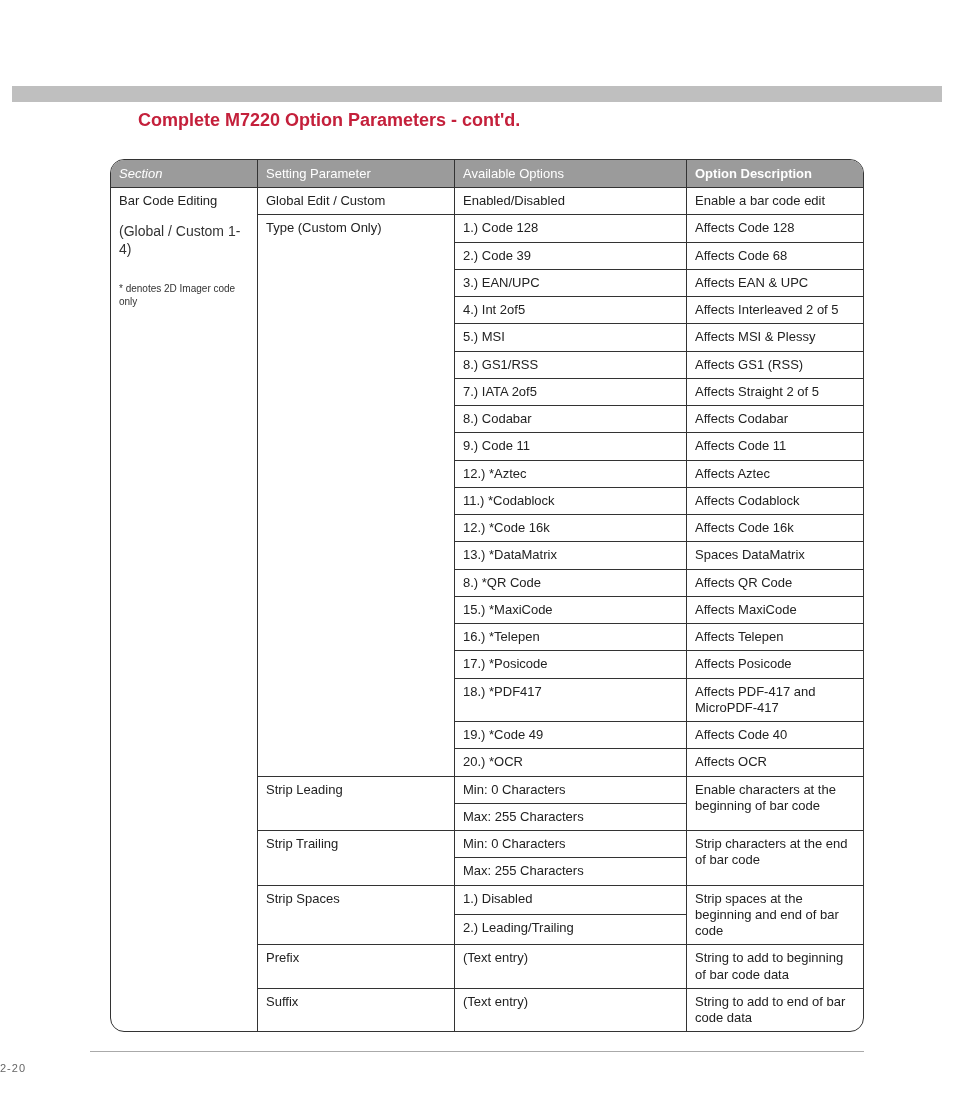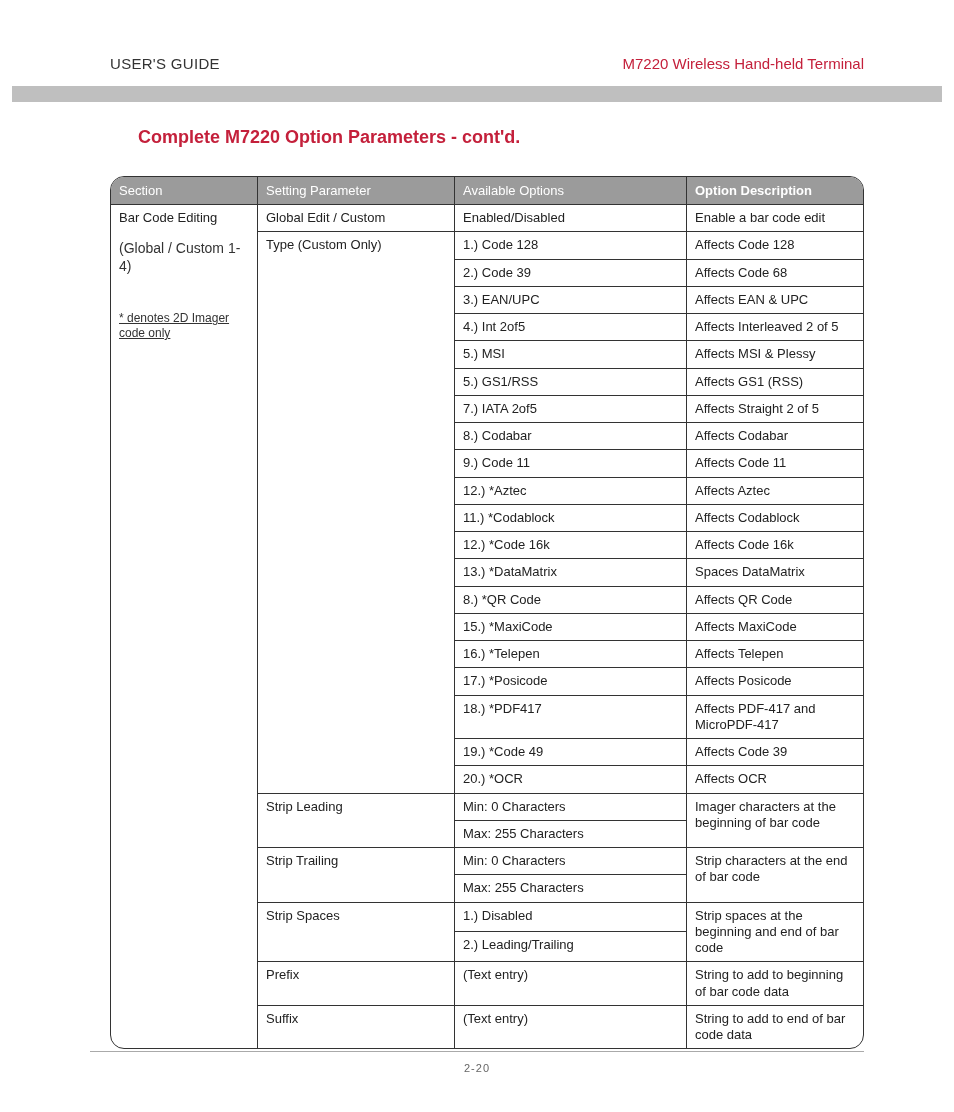--- a/index.html
+++ b/index.html
@@ -70,67 +70,62 @@
   td {
     border: 1px solid #333;
     padding: 5px 8px;
     vertical-align: top;
     font-size: 13px;
     line-height: 1.25;
   }
   td:first-child { border-left: none; }
   td:last-child  { border-right: none; }
   tr:last-child td { border-bottom: none; }
-  .col-section { width: 130px; }
+  .col-section { width: 130px; font-style: italic; }
   .col-param   { width: 180px; }
   .col-opt     { width: 215px; }
   .section-cell {
     border-bottom: none;
   }
   .section-cell .sec-name {
     font-weight: normal;
     font-size: 13px;
   }
   .section-cell .sec-note {
     font-size: 14px;
     color: #333;
     margin-top: 14px;
   }
   .section-cell .sec-foot {
-    font-size: 12px;
+    font-size: 10px;
     color: #333;
-    margin-top: 36px;
-    text-decoration: underline;
+    margin-top: 25px;
   }
   .footer-line {
     position: absolute;
     left: 90px;
     right: 90px;
     bottom: 60px;
     border-top: 1px solid #aaa;
   }
   .page-num {
     position: absolute;
     left: 0;
     right: 0;
     bottom: 38px;
-    text-align: center;
+    text-align: left;
     font-size: 11px;
     color: #666;
     letter-spacing: 1px;
   }
 </style>
 </head>
 <body>
 
 <div class="page">
-  <div class="header">
-    <span class="header-left">USER'S GUIDE</span>
-    <span class="header-right">M7220 Wireless Hand-held Terminal</span>
-  </div>
   <div class="header-bar"></div>
 
   <div class="section-title">Complete M7220 Option Parameters - cont'd.</div>
 
   <div class="tbl-wrap">
     <table>
       <thead>
         <tr>
           <th class="col-section">Section</th>
           <th class="col-param">Setting Parameter</th>
@@ -164,21 +159,21 @@
           </tr>
           <tr>
             <td>4.) Int 2of5</td>
             <td>Affects Interleaved 2 of 5</td>
           </tr>
           <tr>
             <td>5.) MSI</td>
             <td>Affects MSI &amp; Plessy</td>
           </tr>
           <tr>
-            <td>5.) GS1/RSS</td>
+            <td>8.) GS1/RSS</td>
             <td>Affects GS1 (RSS)</td>
           </tr>
           <tr>
             <td>7.) IATA 2of5</td>
             <td>Affects Straight 2 of 5</td>
           </tr>
           <tr>
             <td>8.) Codabar</td>
             <td>Affects Codabar</td>
           </tr>
@@ -217,30 +212,30 @@
           <tr>
             <td>17.) *Posicode</td>
             <td>Affects Posicode</td>
           </tr>
           <tr>
             <td>18.) *PDF417</td>
             <td>Affects PDF-417  and MicroPDF-417</td>
           </tr>
           <tr>
             <td>19.) *Code 49</td>
-            <td>Affects Code 39</td>
+            <td>Affects Code 40</td>
           </tr>
           <tr>
             <td>20.) *OCR</td>
             <td>Affects OCR</td>
           </tr>
           <tr>
             <td rowspan="2">Strip Leading</td>
             <td>Min: 0 Characters</td>
-            <td rowspan="2">Imager characters at the beginning of bar code</td>
+            <td rowspan="2">Enable characters at the beginning of bar code</td>
           </tr>
           <tr>
             <td>Max: 255 Characters</td>
           </tr>
           <tr>
             <td rowspan="2">Strip Trailing</td>
             <td>Min: 0 Characters</td>
             <td rowspan="2">Strip characters at the end of bar code</td>
           </tr>
           <tr>

